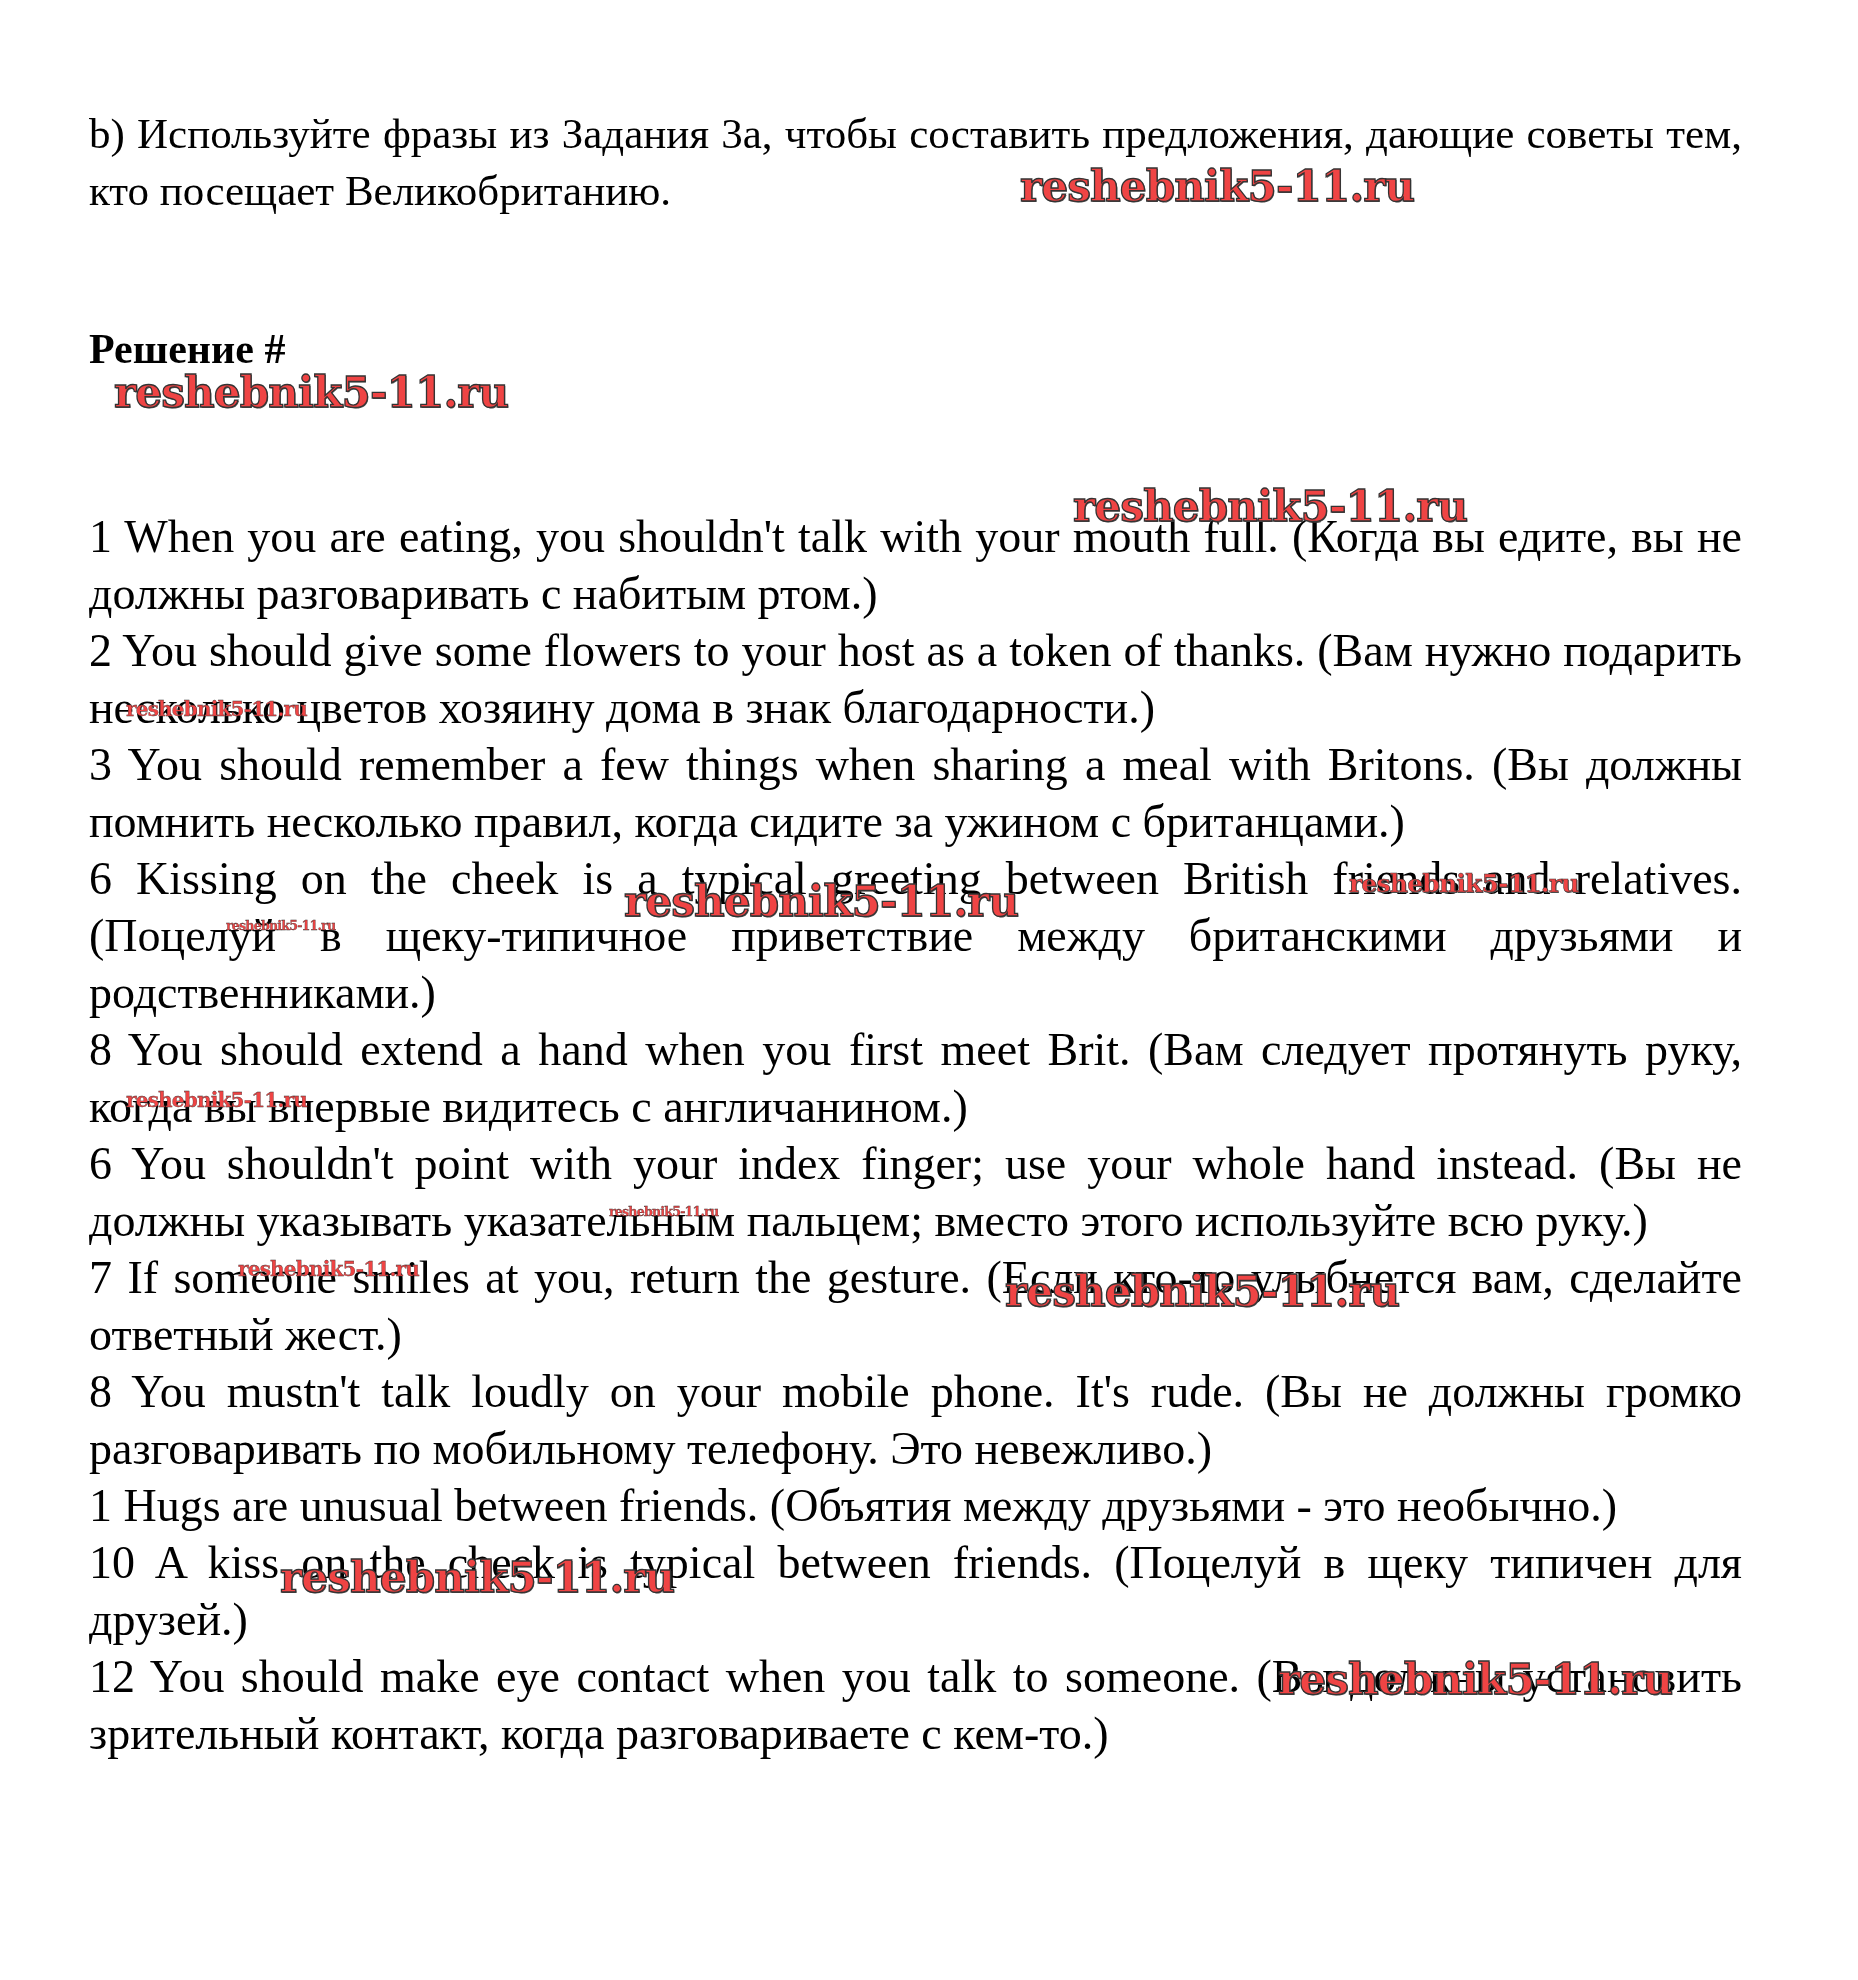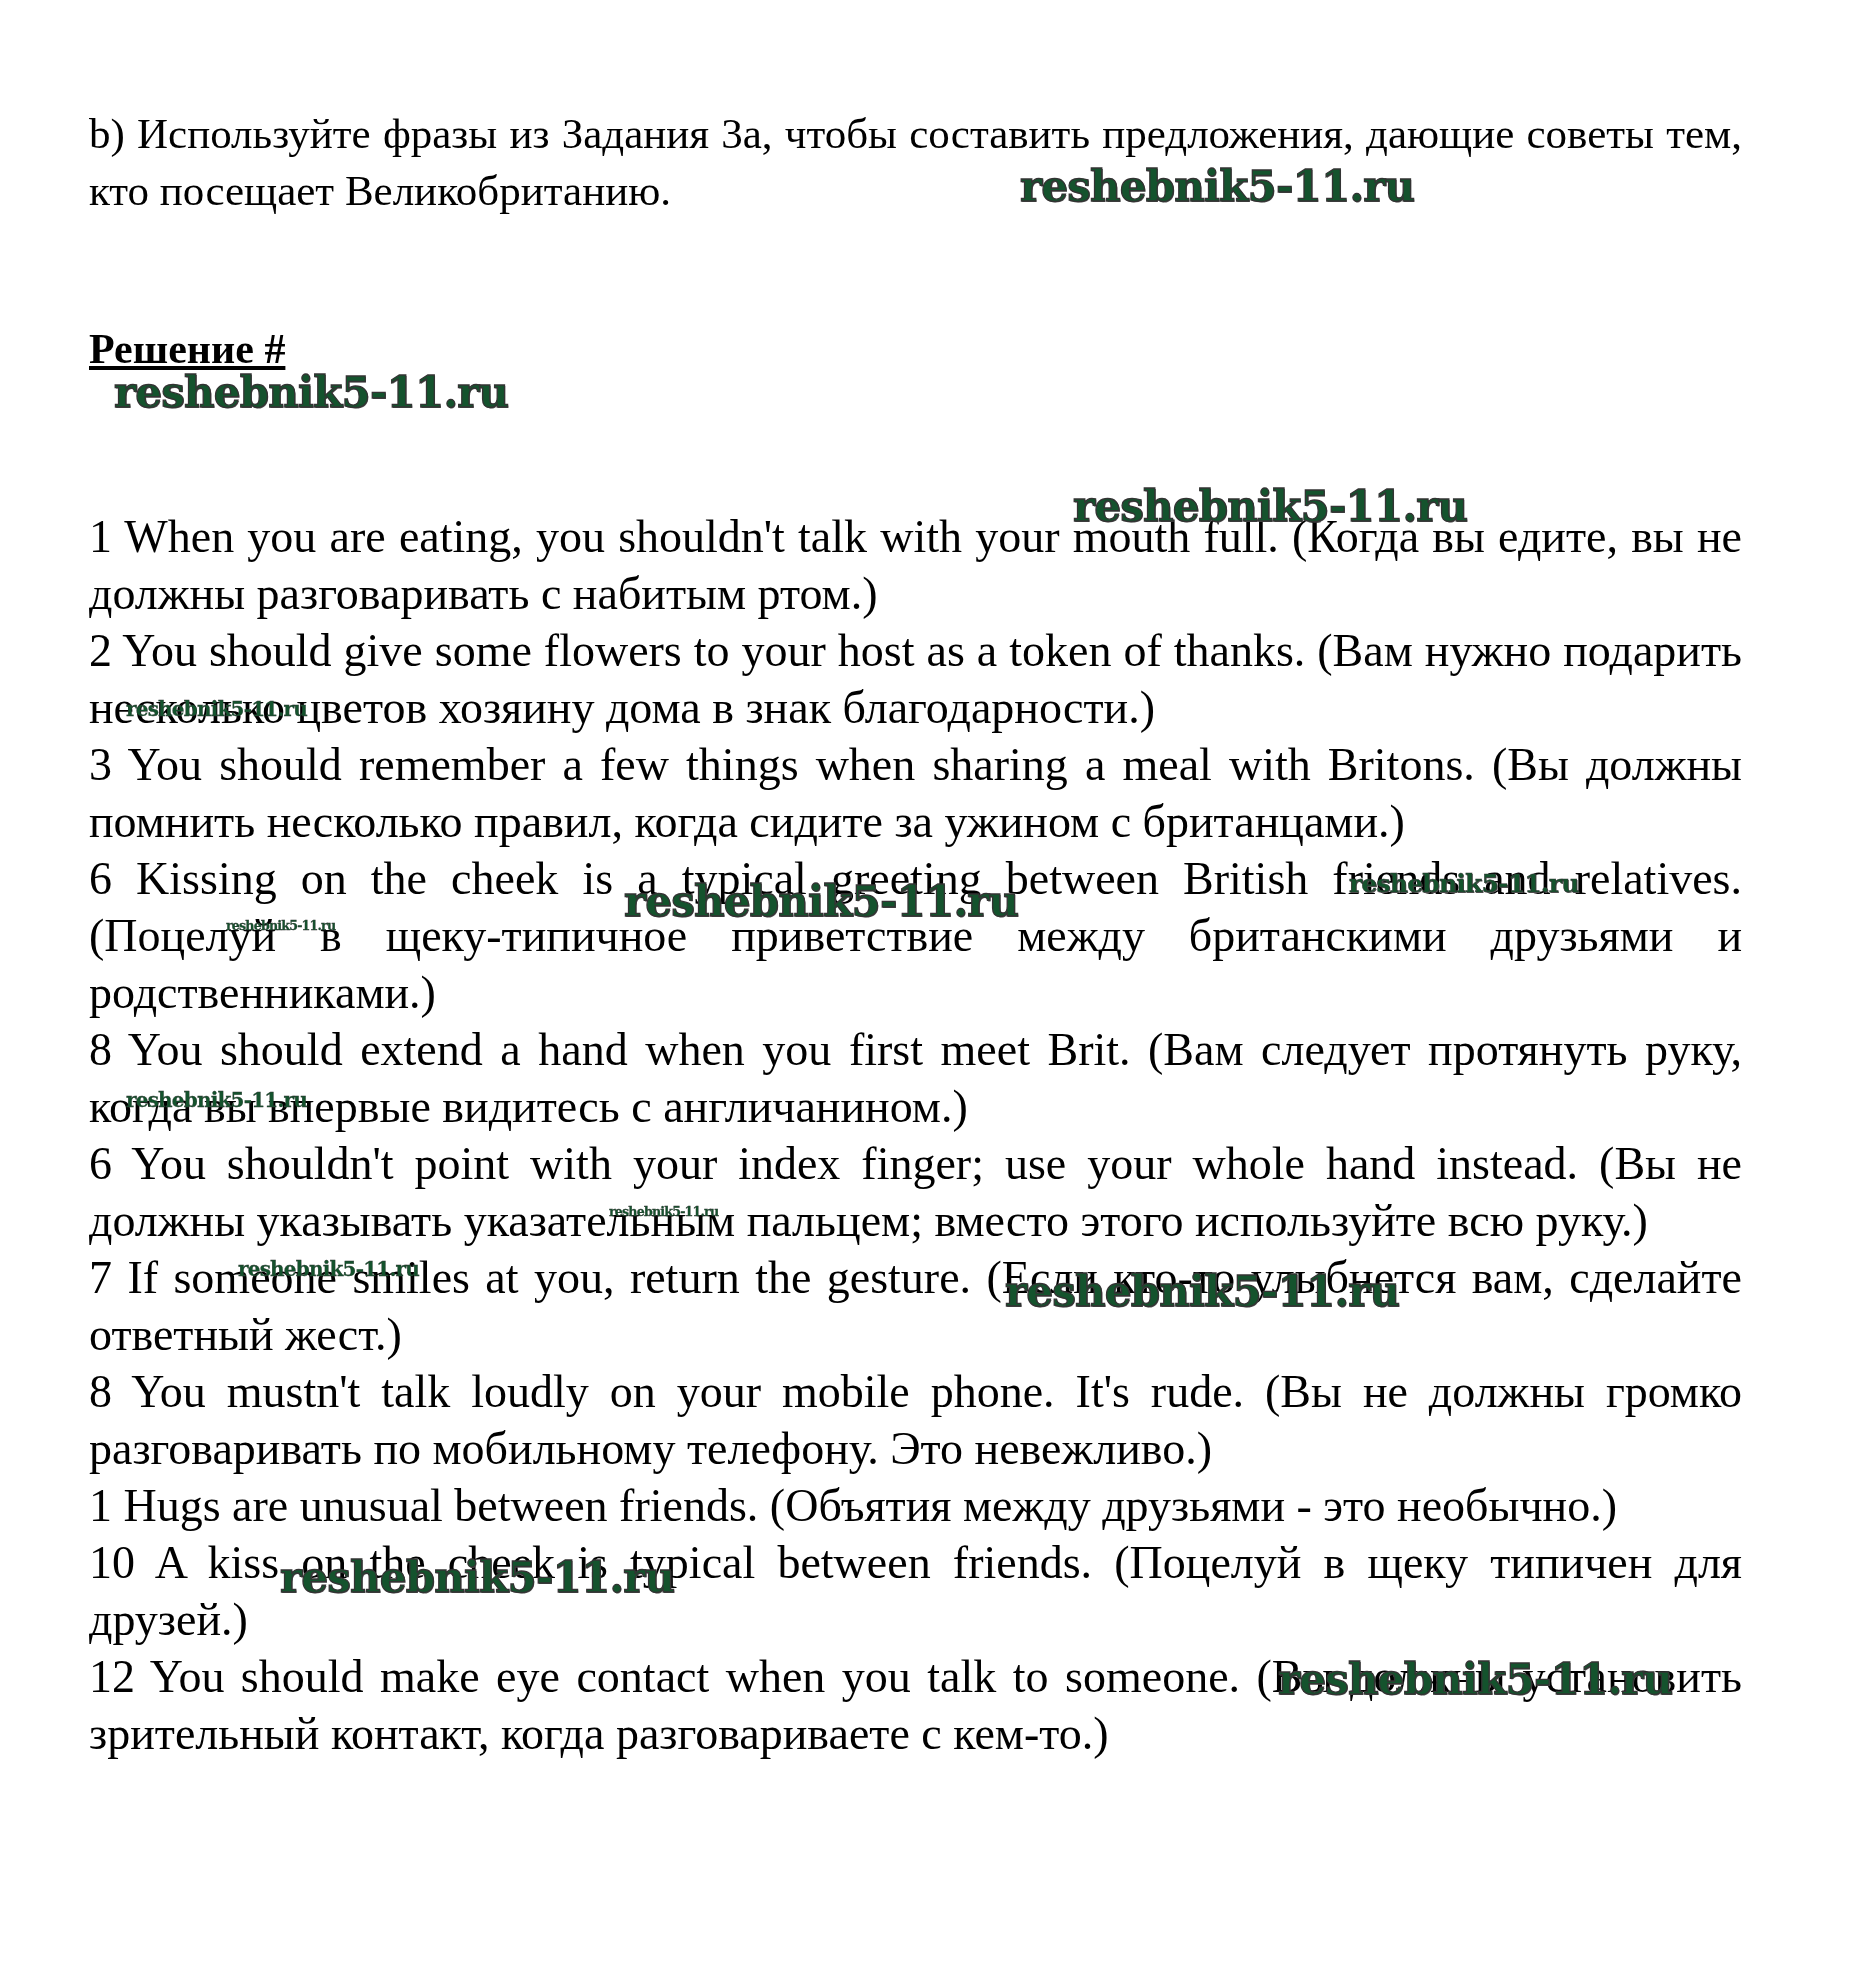--- a/index.html
+++ b/index.html
@@ -7,29 +7,29 @@
     width: 1859px; height: 1980px; position: relative; overflow: hidden;
     font-family: "Liberation Serif", "DejaVu Serif", serif; color: #000;
   }
   .page { position: absolute; left: 89px; top: 105px; width: 1653px; }
   .task {
     font-size: 43px; line-height: 57px; text-align: justify;
     margin: 0;
   }
   .heading {
     font-weight: bold; font-size: 42px; line-height: 47px;
-    margin: 0; position: absolute; left: 0; top: 221px; text-decoration: underline;
+    margin: 0; position: absolute; left: 0; top: 221px;
   }
   .answers { position: absolute; left: 0; top: 403px; width: 1653px; }
   .item {
     font-size: 46px; line-height: 57px; text-align: justify; margin: 0;
   }
   .wm {
     position: absolute; font-family: "DejaVu Serif", serif; font-weight: bold;
-    color: #14532d; white-space: nowrap; letter-spacing: -0.8px;
+    color: #ef4444; white-space: nowrap; letter-spacing: -0.8px;
     -webkit-text-stroke: 1.3px #333;
     text-shadow: 0.8px 0.8px 0 #555;
   }
   .wm.big { font-size: 42px; }
   .wm.small { font-size: 20px; -webkit-text-stroke: 0.5px #333; }
   .wm.tiny { font-size: 12.6px; -webkit-text-stroke: 0.3px #333; text-shadow: none; }
 </style>
 </head>
 <body>
 

